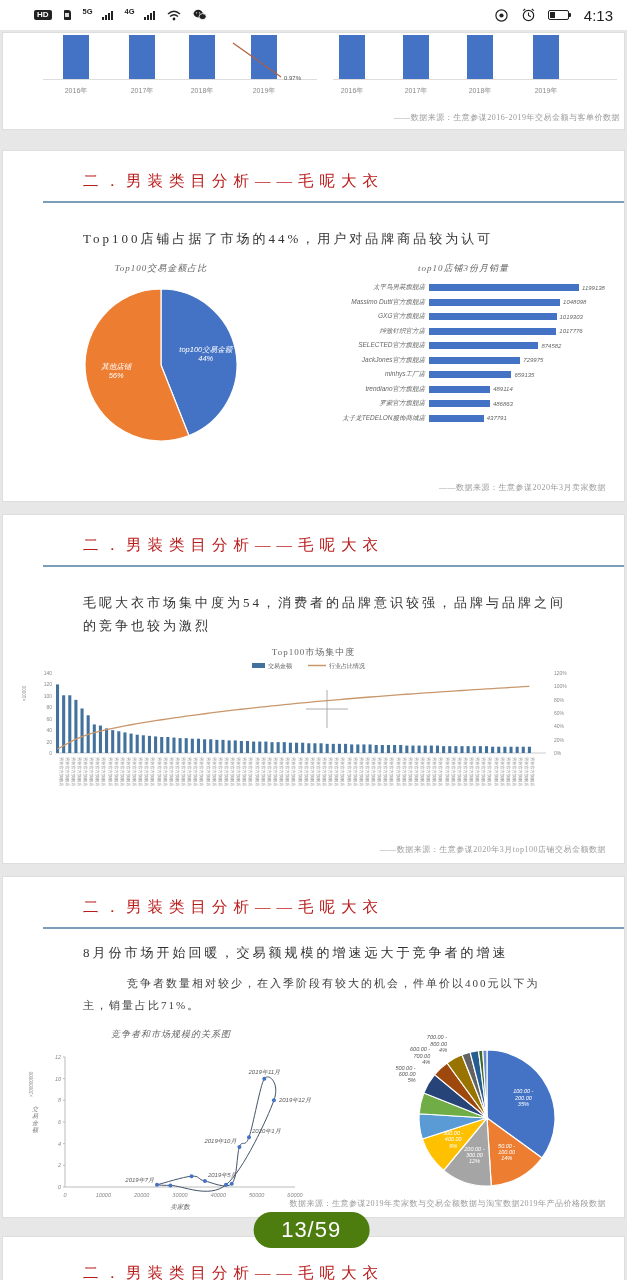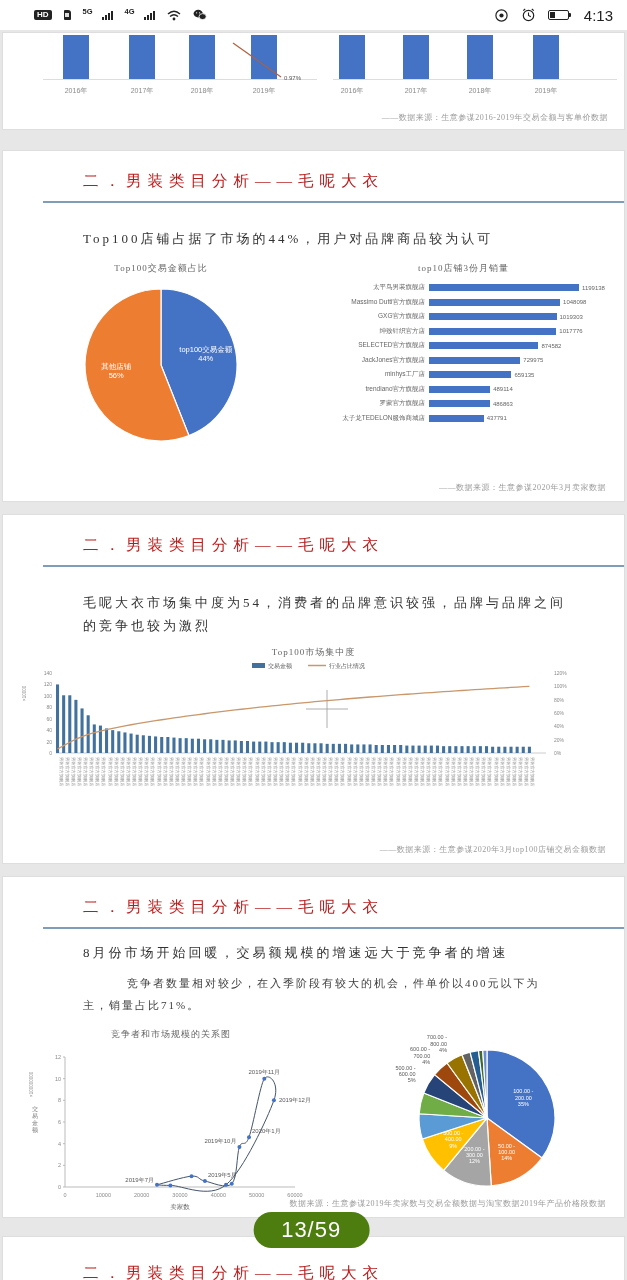--- a/index.html
+++ b/index.html
@@ -39,23 +39,23 @@
   .card4 { height:46px; }
   .s-title { font-family:"Liberation Serif","DejaVu Serif",serif; font-weight:normal;
     font-size:15.5px; letter-spacing:6px; color:#b91c1c; margin:20px 30px 0 80px; white-space:nowrap;}
   .s-rule { height:2px; background:#7e9db9; margin:9px 0 0 40px; }
   .headline { font-family:"Liberation Serif","DejaVu Serif",serif; font-size:13px;
     letter-spacing:3px; color:#333; margin:24px 55px 0 80px; line-height:1.8; }
   .bodytext { font-family:"Liberation Serif","DejaVu Serif",serif; font-size:11px;
     letter-spacing:2px; color:#404040; margin:8px 60px 0 80px; text-indent:4em; line-height:2; }
   .source { position:absolute; right:18px; bottom:8px; font-size:8px; color:#999;
     font-family:"Liberation Serif","DejaVu Serif",serif; letter-spacing:0.5px; }
-  .card0 .source { bottom:6px; right:16px; }
+  .card0 .source { bottom:6px; right:4px; }
   .charts-row { display:flex; padding:0 8px; margin-top:8px; }
-  .chart-block { position:relative; }
+  .chart-block { position:relative;font-style:italic; }
   .cb-pie { width:300px; }
   .cb-hbar { flex:1; }
   .cb-scatter { width:320px; }
   .cb-pie2 { flex:1; }
   .c-title { text-align:center; font-size:9px; color:#666; letter-spacing:1px;
     font-family:"Liberation Serif","DejaVu Serif",serif; margin-top:4px; }
   .c-title-pareto { margin-top:8px; }
   svg { display:block; margin:0 auto; }
   
   #chart-hbar { margin-top:8px; }

